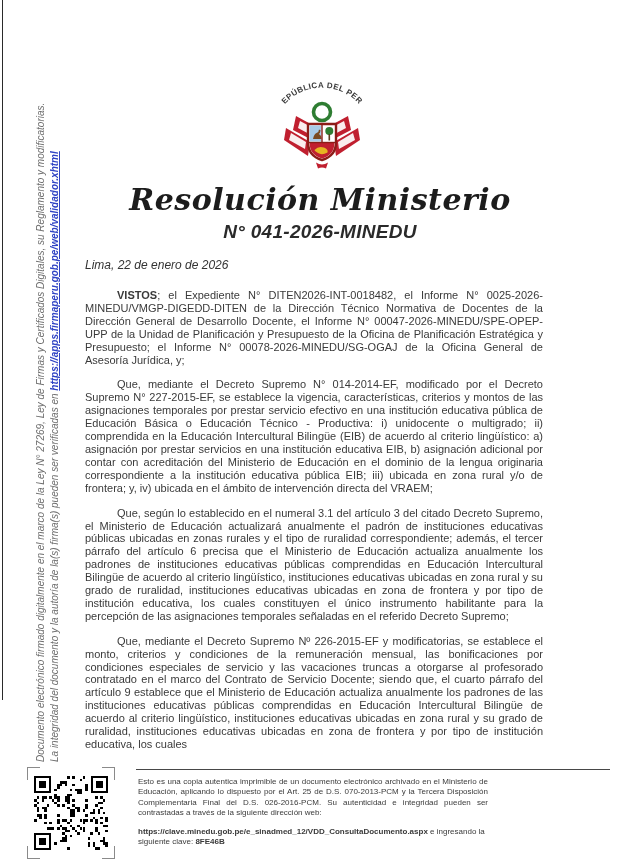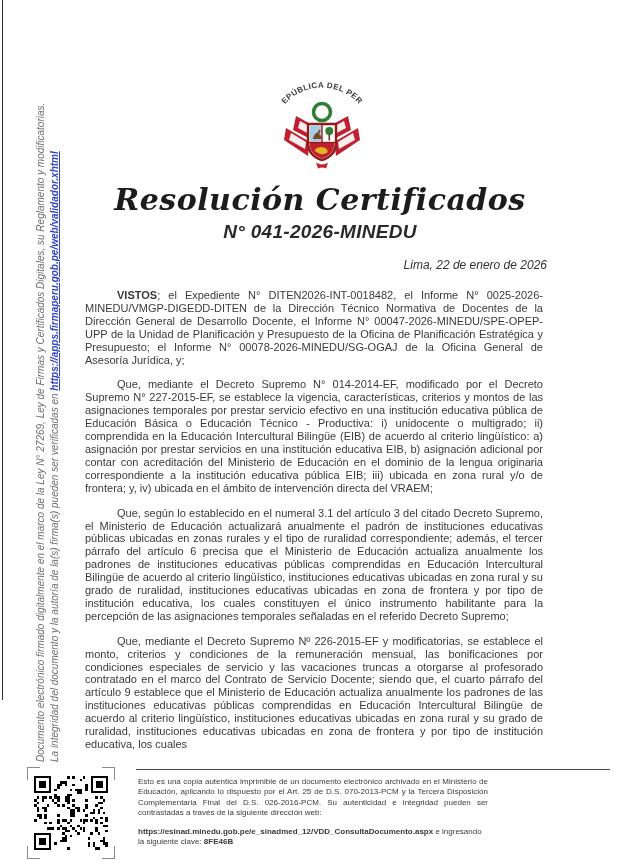--- a/index.html
+++ b/index.html
@@ -23,21 +23,21 @@
   .doc-title {
     position:absolute; left:85px; top:182px; width:470px; text-align:center;
     font-family:"DejaVu Serif", serif; font-style:italic; font-weight:bold;
     font-size:30px; color:#1c1c1c; letter-spacing:0.5px;
   }
   .doc-number {
     position:absolute; left:85px; top:221px; width:470px; text-align:center;
     font-style:italic; font-weight:bold; font-size:19px; color:#2a2a2a; letter-spacing:0.3px;
   }
   .doc-date {
-    position:absolute; left:85px; top:258px; width:462px; text-align:right;
+    position:absolute; left:85px; top:258px; width:462px; 
     font-style:italic; font-size:12px; color:#333;
   }
 
   .body-text {
     position:absolute; left:85px; top:289px; width:470px; height:478px; overflow:hidden;
     font-size:11px; line-height:12.9px; text-align:justify; color:#3a3a3a;
   }
   .body-text p { margin:0 12px 12px 0; text-indent:32px; }
   .body-text .heading { font-weight:bold; }
   .body-text b.lead { font-weight:bold; }
@@ -110,21 +110,21 @@
         <rect x="56.5" y="54" width="1.6" height="6.5" fill="#5b3a1e"></rect>
         <path d="M37.5,62.5 q0,12.5 12.5,16 q12.5,-3.5 12.5,-16 Z" fill="#c01f2f"></path>
         <path d="M42.5,70 q4,-4.5 9.5,-2.5 q4.5,2 3.5,5 q-5.5,3 -9.5,0.5 q-3.5,-2 -3.5,-3 Z" fill="#e6b422"></path>
         <line x1="50" y1="44" x2="50" y2="62.5" stroke="#8c1d18" stroke-width="1.4"></line>
         <line x1="36.5" y1="62.5" x2="63.5" y2="62.5" stroke="#8c1d18" stroke-width="1.4"></line>
       </g>
       <path d="M44,82.5 q6,3.8 12,0 l-2,6 q-4,-2 -8,0 Z" fill="#c01f2f"></path>
     </svg>
   </div>
 
-  <div class="doc-title">Resolución Certificados</div>
+  <div class="doc-title">Resolución Ministerio</div>
   <div class="doc-number">N° 041-2026-MINEDU</div>
   <div class="doc-date">Lima, 22 de enero de 2026</div>
 
   <div class="body-text">
     <p><b class="lead">VISTOS</b><span>; el Expediente N° DITEN2026-INT-0018482, el Informe N° 0025-2026-MINEDU/VMGP-DIGEDD-DITEN de la Dirección Técnico Normativa de Docentes de la Dirección General de Desarrollo Docente, el Informe N° 00047-2026-MINEDU/SPE-OPEP-UPP de la Unidad de Planificación y Presupuesto de la Oficina de Planificación Estratégica y Presupuesto; el Informe N° 00078-2026-MINEDU/SG-OGAJ de la Oficina General de Asesoría Jurídica, y;</span></p>
     <p>Que, mediante el Decreto Supremo N° 014-2014-EF, modificado por el Decreto Supremo N° 227-2015-EF, se establece la vigencia, características, criterios y montos de las asignaciones temporales por prestar servicio efectivo en una institución educativa pública de Educación Básica o Educación Técnico - Productiva: i) unidocente o multigrado; ii) comprendida en la Educación Intercultural Bilingüe (EIB) de acuerdo al criterio lingüístico: a) asignación por prestar servicios en una institución educativa EIB, b) asignación adicional por contar con acreditación del Ministerio de Educación en el dominio de la lengua originaria correspondiente a la institución educativa pública EIB; iii) ubicada en zona rural y/o de frontera; y, iv) ubicada en el ámbito de intervención directa del VRAEM;</p>
     <p>Que, según lo establecido en el numeral 3.1 del artículo 3 del citado Decreto Supremo, el Ministerio de Educación actualizará anualmente el padrón de instituciones educativas públicas ubicadas en zonas rurales y el tipo de ruralidad correspondiente; además, el tercer párrafo del artículo 6 precisa que el Ministerio de Educación actualiza anualmente los padrones de instituciones educativas públicas comprendidas en Educación Intercultural Bilingüe de acuerdo al criterio lingüístico, instituciones educativas ubicadas en zona rural y su grado de ruralidad, instituciones educativas ubicadas en zona de frontera y por tipo de institución educativa, los cuales constituyen el único instrumento habilitante para la percepción de las asignaciones temporales señaladas en el referido Decreto Supremo;</p>
     <p>Que, mediante el Decreto Supremo Nº 226-2015-EF y modificatorias, se establece el monto, criterios y condiciones de la remuneración mensual, las bonificaciones por condiciones especiales de servicio y las vacaciones truncas a otorgarse al profesorado contratado en el marco del Contrato de Servicio Docente; siendo que, el cuarto párrafo del artículo 9 establece que el Ministerio de Educación actualiza anualmente los padrones de las instituciones educativas públicas comprendidas en Educación Intercultural Bilingüe de acuerdo al criterio lingüístico, instituciones educativas ubicadas en zona rural y su grado de ruralidad, instituciones educativas ubicadas en zona de frontera y por tipo de institución educativa, los cuales</p>
   </div>
 
@@ -292,16 +292,16 @@
         <i style="left:58.7px;top:68.9px;width:2.6px;height:2.6px"></i>
         <i style="left:71.4px;top:68.9px;width:2.6px;height:2.6px"></i>
         <i style="left:33.2px;top:71.4px;width:2.6px;height:2.6px"></i>
         <i style="left:61.2px;top:71.4px;width:2.6px;height:2.6px"></i>
         <i style="left:63.8px;top:71.4px;width:2.6px;height:2.6px"></i>
       </div>
   </div>
 
   <div class="footer">
     <p class="legal">Esto es una copia autentica imprimible de un documento electrónico archivado en el Ministerio de Educación, aplicando lo dispuesto por el Art. 25 de D.S. 070-2013-PCM y la Tercera Disposición Complementaria Final del D.S. 026-2016-PCM. Su autenticidad e integridad pueden ser contrastadas a través de la siguiente dirección web:</p>
-    <p class="urlline"><b><a href="#" style="color:#3a3a3a;text-decoration:none;">https://esinad.minedu.gob.pe/e_sinadmed_12/VDD_ConsultaDocumento.aspx</a></b><span> e ingresando la siguiente clave: </span><b>8FE46B</b></p>
+    <p class="urlline"><b><a href="#" style="color:#3a3a3a;text-decoration:none;">https://clave.minedu.gob.pe/e_sinadmed_12/VDD_ConsultaDocumento.aspx</a></b><span> e ingresando la siguiente clave: </span><b>8FE46B</b></p>
   </div>
 
 </div>
 
 </body></html>

